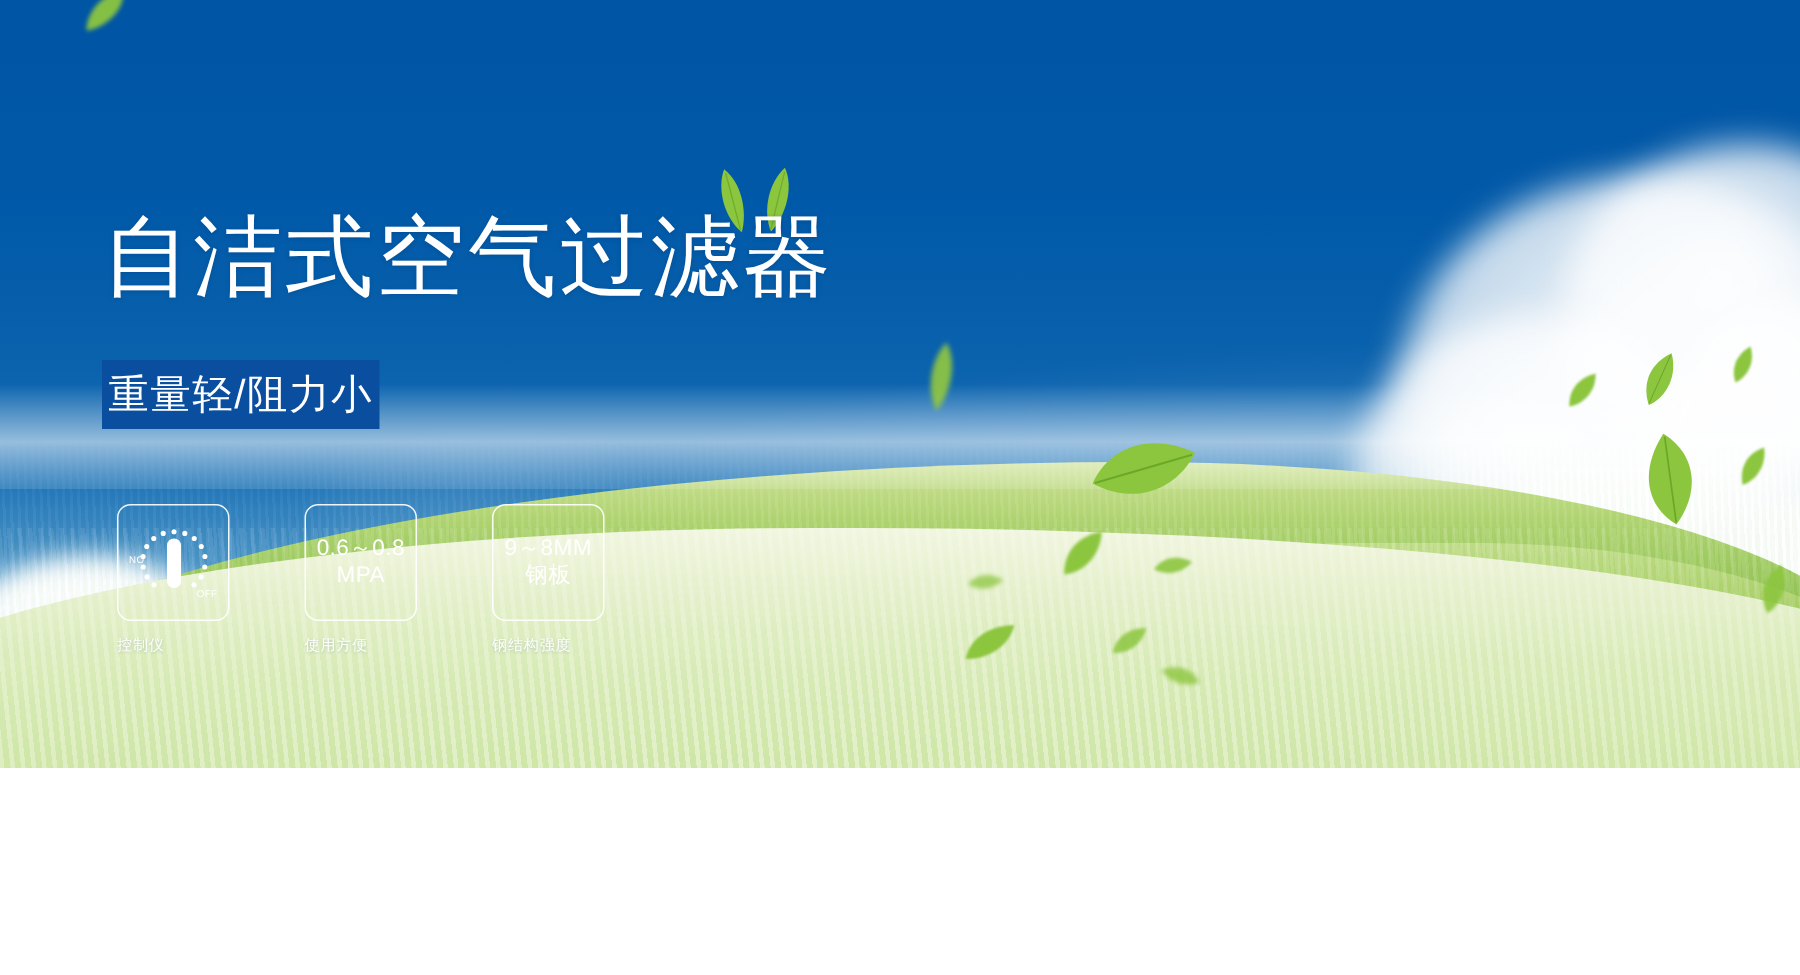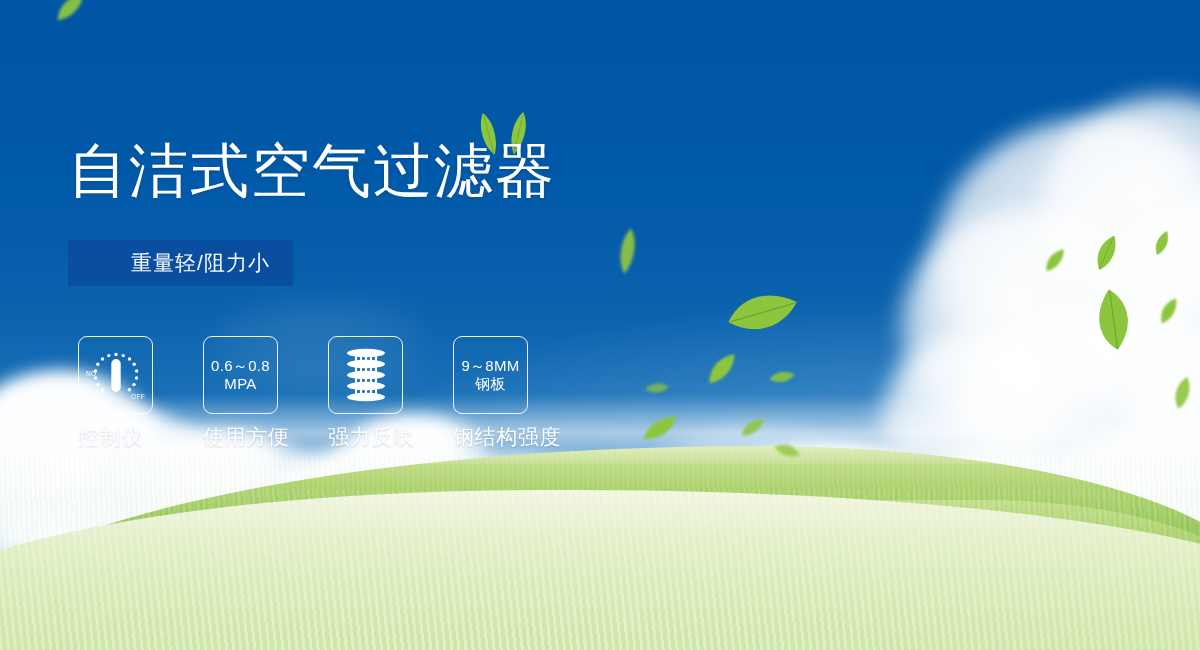--- a/index.html
+++ b/index.html
@@ -1,21 +1,21 @@
 <!DOCTYPE html>
 <html><head>
 <meta charset="utf-8">
 <title>Banner</title>
 <style>
   html,body{margin:0;padding:0;background:#fff;}
   body{font-family:"Liberation Sans","DejaVu Sans",sans-serif;}
 
   #banner{
     position:relative;
-    width:1200px;height:650px;
+    width:1200px;height:512px;
     overflow:hidden;
     background:#0059a8;
   }
 
   
   .sky{
     position:absolute;inset:0;
     background:
       radial-gradient(120% 90% at 78% 88%, rgba(160,205,235,.55) 0%, rgba(160,205,235,0) 48%),
       linear-gradient(180deg,
@@ -132,23 +132,22 @@
   .subbar{
     position:absolute;left:68px;top:240px;
     width:392px;height:46px;
     display:flex;
   }
   .subbar-left{
     position:relative;
     width:185px;height:46px;
     background:#0a4ea0;
     display:flex;align-items:center;justify-content:center;
-    color:#ffffff;font-size:21px;letter-spacing:1px;
+    color:#ffffff;font-size:27px;letter-spacing:1px;
     z-index:2;
-    padding-left:40px;
   }
   .subbar-right{
     position:relative;
     flex:1;height:46px;
     background:#fbfcfd;
     display:flex;align-items:center;justify-content:center;
     color:#1b5fae;font-size:21px;letter-spacing:1px;
   }
   .subbar-right::before{
     content:"";position:absolute;left:-1px;top:0;
@@ -168,21 +167,21 @@
     display:flex;align-items:center;justify-content:center;
     box-sizing:border-box;
     position:relative;
   }
   .ftext{
     color:#fff;text-align:center;
     font-size:15px;line-height:1.22;letter-spacing:.3px;
   }
   .flabel{
     margin-top:9px;
-    color:#ffffff;font-size:21px;white-space:nowrap;
+    color:#ffffff;font-size:10px;white-space:nowrap;
     letter-spacing:.6px;
     text-shadow:0 1px 2px rgba(0,40,90,.2);
   }
   .fbox svg{display:block;}
 
   .dial-no,.dial-off{
     position:absolute;color:#fff;font-size:6.5px;letter-spacing:.3px;
   }
   .dial-no{left:7px;top:33px;}
   .dial-off{right:7px;bottom:13px;}
@@ -372,41 +371,20 @@
       <div class="feature">
         <div class="fbox">
           <div class="ftext">
             <div>0.6～0.8</div>
             <div>MPA</div>
           </div>
         </div>
         <div class="flabel">使用方便</div>
       </div>
 
-      <div class="feature">
-        <div class="fbox">
-          <svg width="48" height="56" viewBox="0 0 48 56">
-            <g stroke="#ffffff" stroke-width="2.1" fill="none">
-              <line x1="14" y1="6" x2="14" y2="50"></line>
-              <line x1="19" y1="6" x2="19" y2="50"></line>
-              <line x1="24" y1="6" x2="24" y2="50"></line>
-              <line x1="29" y1="6" x2="29" y2="50"></line>
-              <line x1="34" y1="6" x2="34" y2="50"></line>
-            </g>
-            <g fill="#ffffff">
-              <ellipse cx="24" cy="6" rx="19" ry="4.3"></ellipse>
-              <ellipse cx="24" cy="17" rx="19" ry="4.3"></ellipse>
-              <ellipse cx="24" cy="28" rx="19" ry="4.3"></ellipse>
-              <ellipse cx="24" cy="39" rx="19" ry="4.3"></ellipse>
-              <ellipse cx="24" cy="50" rx="19" ry="4.3"></ellipse>
-            </g>
-          </svg>
-        </div>
-        <div class="flabel">强力反吹</div>
-      </div>
 
       <div class="feature">
         <div class="fbox">
           <div class="ftext">
             <div>9～8MM</div>
             <div>钢板</div>
           </div>
         </div>
         <div class="flabel">钢结构强度</div>
       </div>

